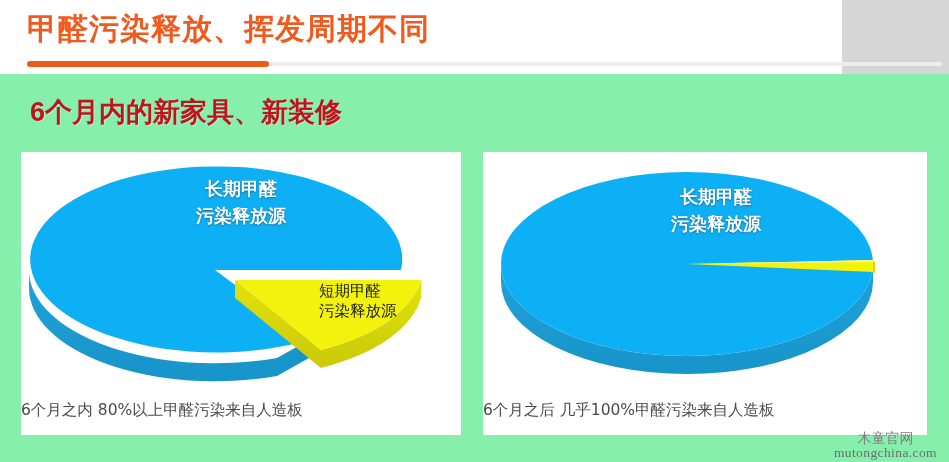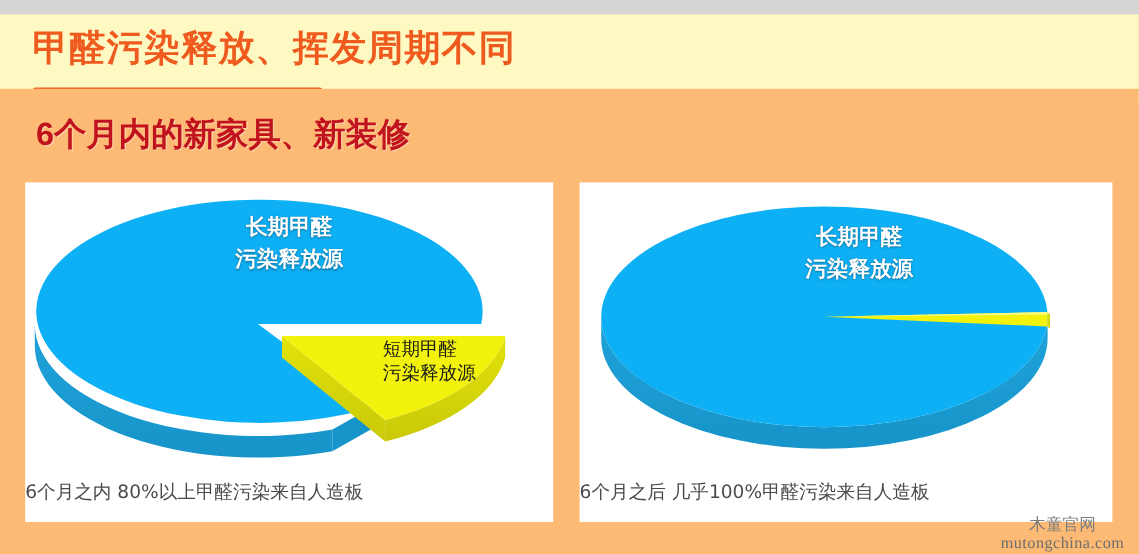--- a/index.html
+++ b/index.html
@@ -11,24 +11,24 @@
     height: 462px;
     background: #d6d6d6;
     font-family: "Liberation Sans", "DejaVu Sans", sans-serif;
     overflow: hidden;
     position: relative;
   }
 
   
   .header-band {
     position: absolute;
-    left: 0; top: 12px;
-    width: 949px;
+    left: 0; top: 0;
+    width: 842px;
     height: 74px;
-    background: #fef9c3;
+    background: #ffffff;
   }
   .main-title {
     position: absolute;
     left: 27px;
     top: 8px;
     font-size: 30px;
     font-weight: bold;
     color: #ef5a1e;
     letter-spacing: 1px;
     white-space: nowrap;
@@ -52,21 +52,21 @@
     background: #ec5b18;
     border-radius: 3px;
   }
 
   
   .body-area {
     position: absolute;
     left: 0; top: 74px;
     width: 949px;
     height: 388px;
-    background: #fdba74;
+    background: #86efac;
   }
 
   
   .col-heading {
     position: absolute;
     top: 20px;
     font-size: 27px;
     font-weight: bold;
     color: #c1131d;
     white-space: nowrap;

